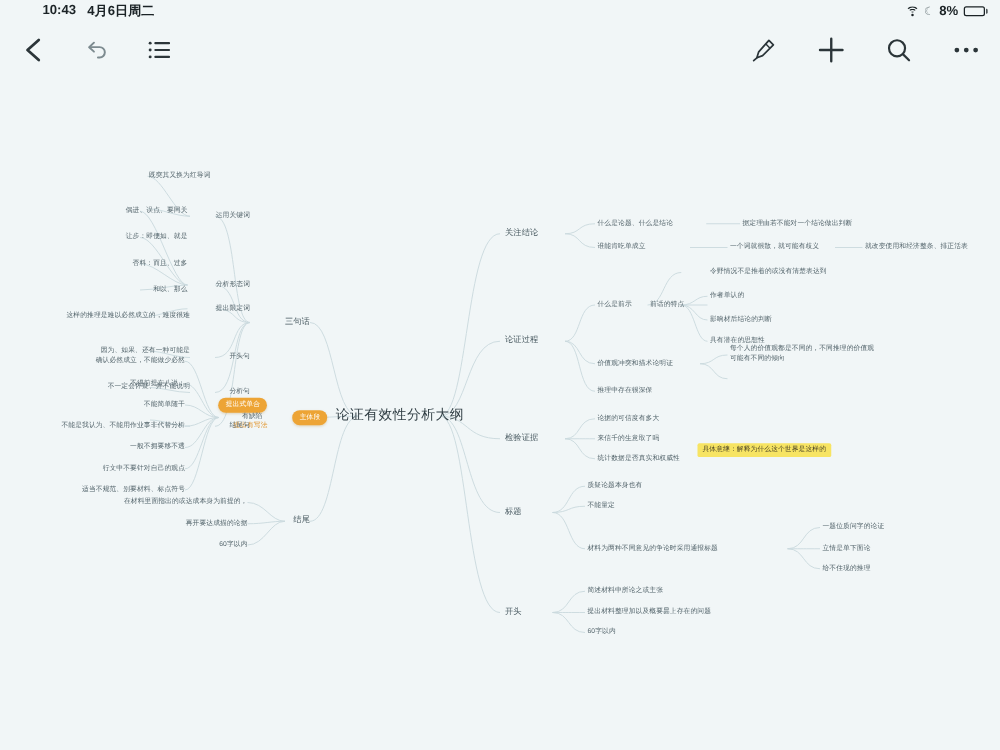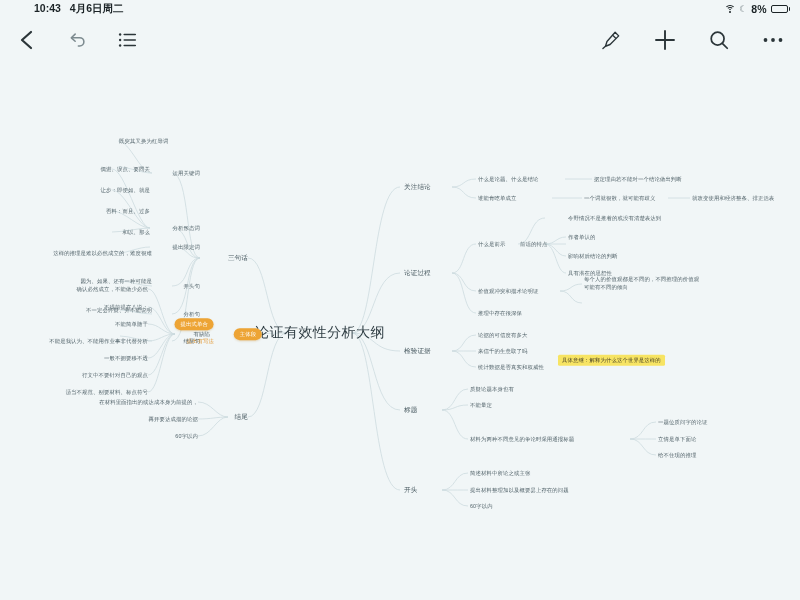--- a/index.html
+++ b/index.html
@@ -52,21 +52,21 @@
     line-height:1.25;
     color:#53646b;
     white-space:nowrap;
     transform:translateY(-50%);
     letter-spacing:.1px;
   }
   .node.r{  }
   .node.l{ transform:translate(-100%,-50%); }
 
   .node.root{
-    font-size:14px; color:#2f3d43; font-weight:normal;
+    font-size:11px; color:#2f3d43; font-weight:normal;
     letter-spacing:.4px;
     transform:translate(-50%,-50%);
   }
   .node.lvl1{ font-size:6.6px; color:#4a5b62; }
   .node.lvl1.l{ transform:translate(-100%,-50%); }
 
   .node.pill-orange{
     background:#eda435;
     color:#fff;
     border-radius:7px;

